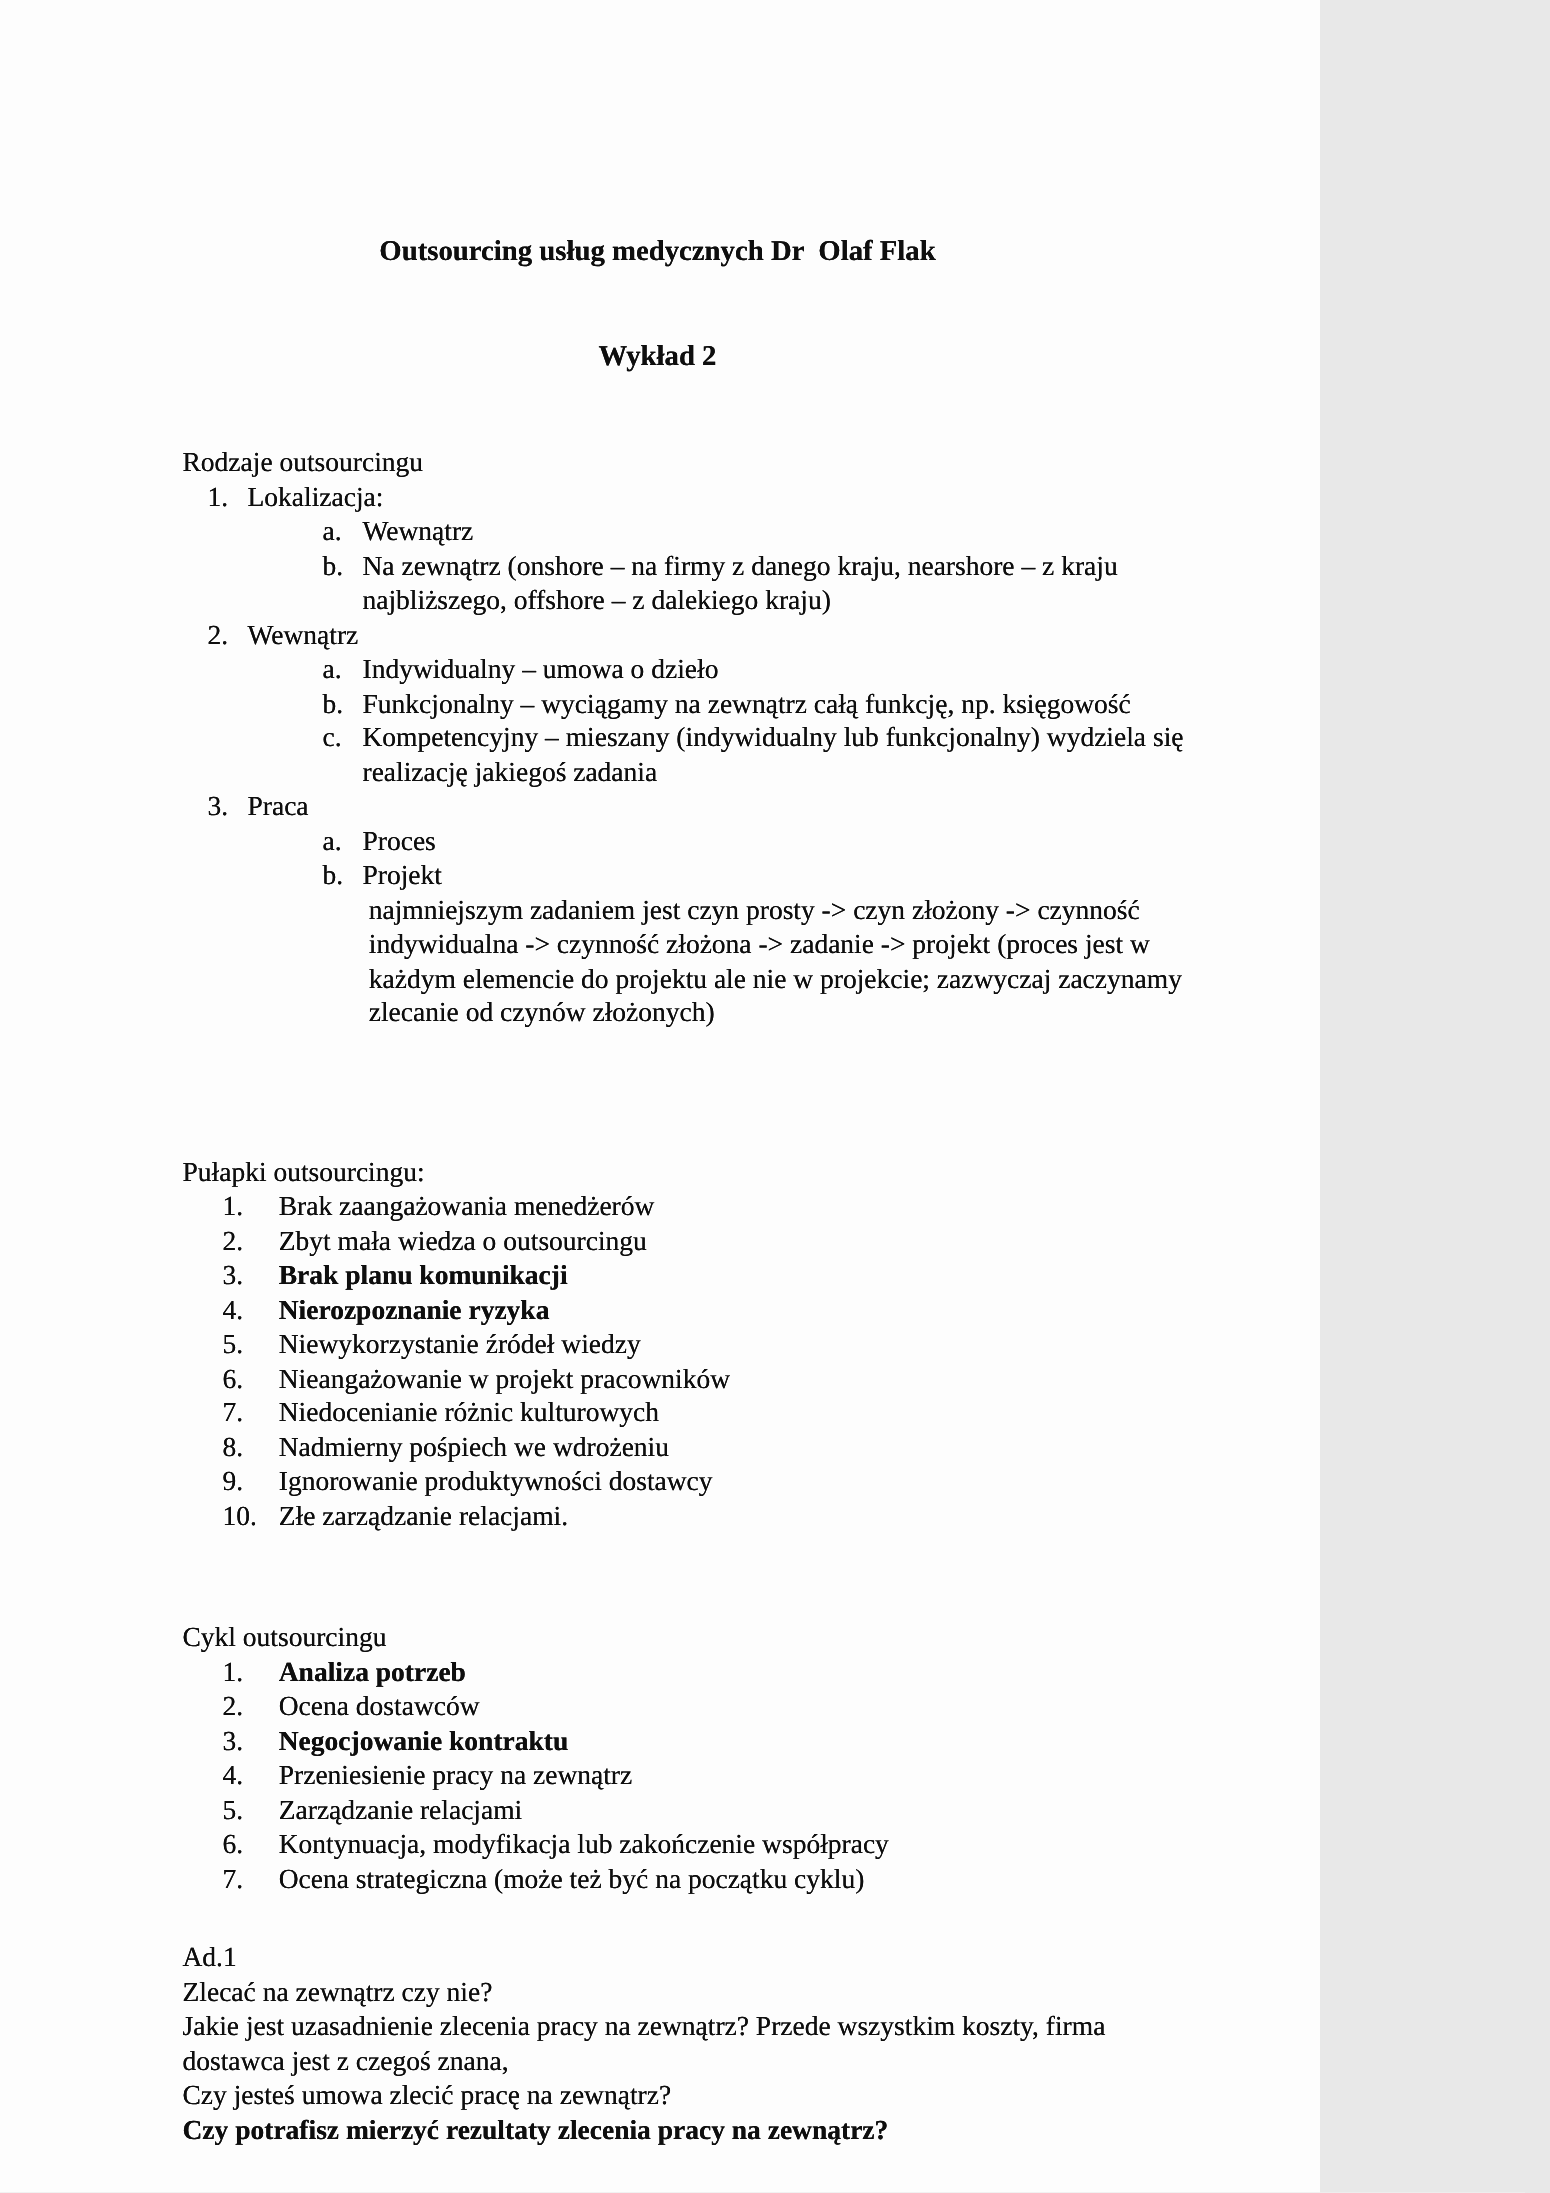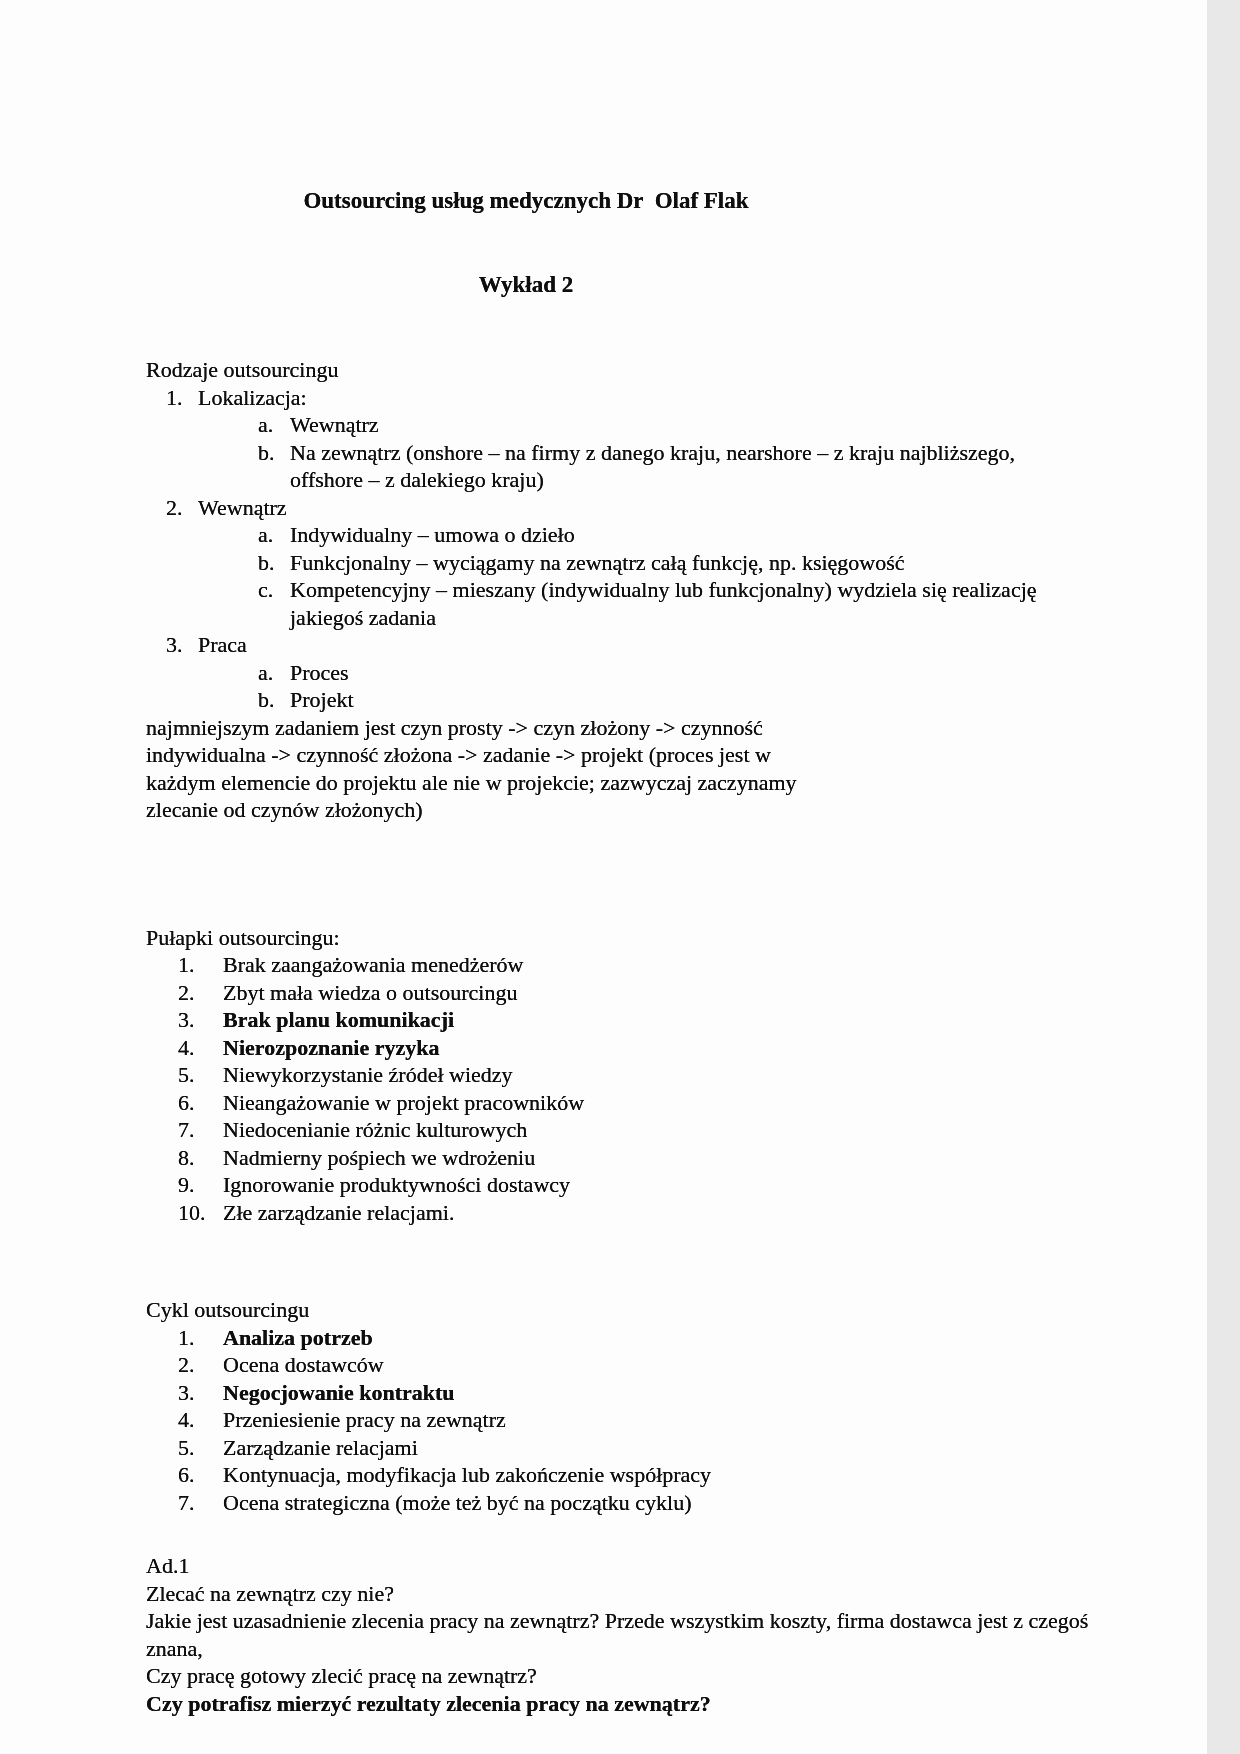--- a/index.html
+++ b/index.html
@@ -1,17 +1,17 @@
 <!DOCTYPE html>
 <html lang="pl"><head>
 <meta charset="utf-8">
 <style>
   html,body{margin:0;padding:0;background:#e8e8e8;}
   .page{
-    width:1207px;height:1754px;
+    width:1056px;height:1754px;
     background:#fdfdfd;
     color:#0e0e0e;
     font-family:"Liberation Serif","DejaVu Serif",serif;
     font-size:22px;line-height:27.5px;
     box-sizing:border-box;
     padding:131px 100px 0 146px;
     text-shadow:0 0 .5px currentColor; 
     overflow:hidden;
   }
   .title-wrap{width:760px;text-align:center;white-space:pre-wrap;}
@@ -24,21 +24,21 @@
   .sec-ad1 .heading{font-weight:400;}
   .li{position:relative;}
   
   .li-a{padding-left:52px;}
   .li-a .num{position:absolute;left:20px;}
   
   .li-b{padding-left:144px;}
   .li-b .num{position:absolute;left:112px;}
   .li-b .txt{display:inline-block;max-width:750px;vertical-align:top;}
   
-  .note{max-width:700px;}
+  .note{margin-left:149px;max-width:700px;}
   
   .listb .li{padding-left:77px;}
   .listb .num{position:absolute;left:32px;}
   .adline{max-width:956px;}
   .bold{font-weight:700;}
 </style>
 </head>
 <body>
 
 <div class="page">
@@ -92,18 +92,18 @@
         <div class="li li-c"><span class="num">6.</span><span class="txt">Kontynuacja, modyfikacja lub zakończenie współpracy</span></div>
         <div class="li li-c"><span class="num">7.</span><span class="txt">Ocena strategiczna (może też być na początku cyklu)</span></div>
       </div>
   </section>
 
   <section class="sec sec-ad1">
     <div class="heading">Ad.1</div>
     <div class="list listl">
         <div class="adline">Zlecać na zewnątrz czy nie?</div>
         <div class="adline">Jakie jest uzasadnienie zlecenia pracy na zewnątrz? Przede wszystkim koszty, firma dostawca jest z czegoś znana,</div>
-        <div class="adline">Czy pracę gotowy zlecić pracę na zewnątrz?</div>
+        <div class="adline">Czy jesteś umowa zlecić pracę na zewnątrz?</div>
         <div class="adline bold">Czy potrafisz mierzyć rezultaty zlecenia pracy na zewnątrz?</div>
       </div>
   </section>
 
 </div>
 
 </body></html>

